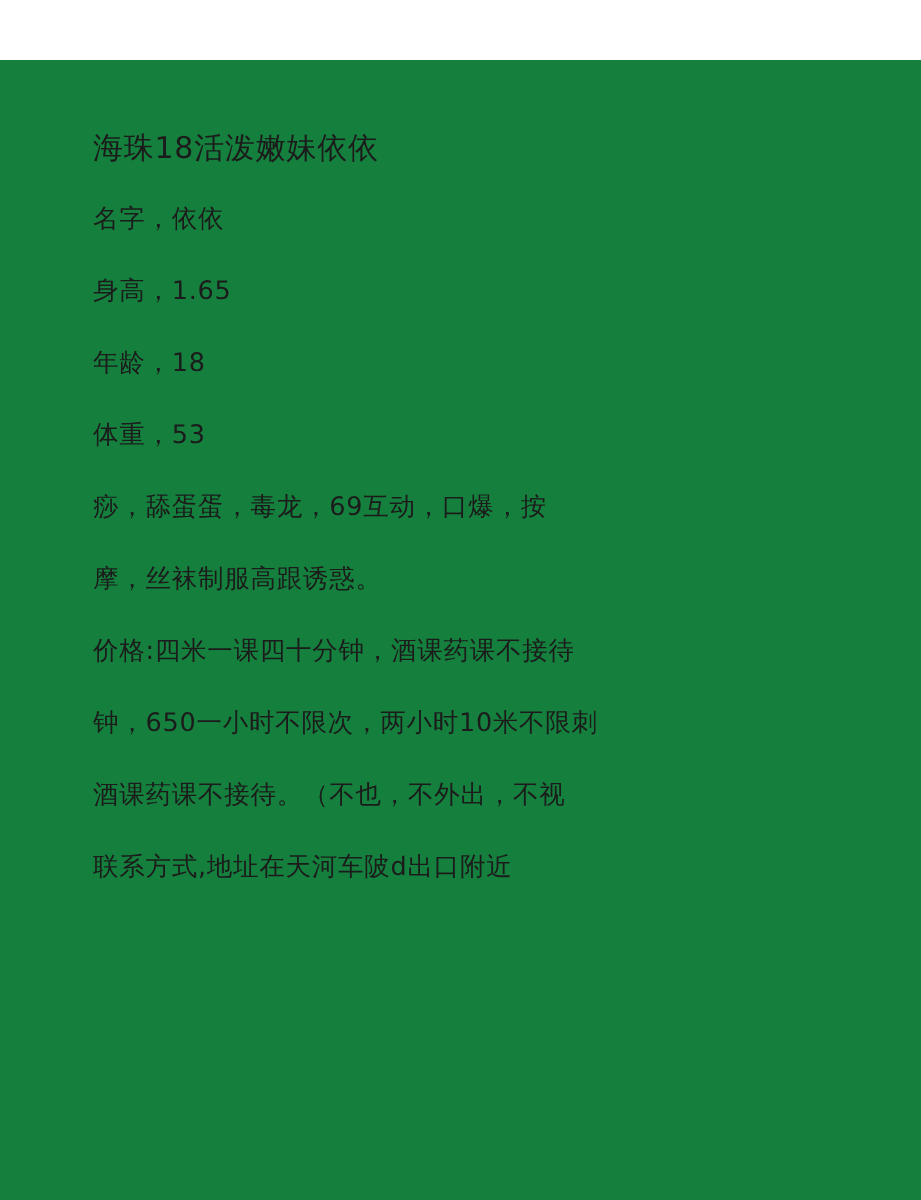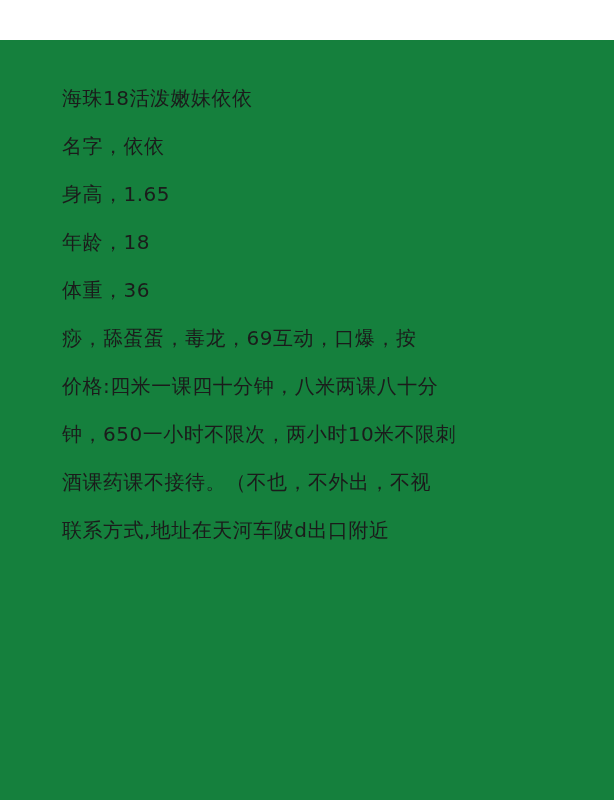--- a/index.html
+++ b/index.html
@@ -17,21 +17,21 @@
     position: relative;
     width: 614px;
     height: 800px;
     background: #15803d;
     box-sizing: border-box;
     padding: 34px 28px 0 62px;
     margin-top: 40px;
   }
   .doc-line {
     color: #1b1b1b;
-    font-size: 20px;
+    font-size: 17px;
     line-height: 48px;
     letter-spacing: 0.5px;
     white-space: pre-wrap;
     word-break: break-all;
   }
   .doc-line.title {
     font-size: 20px;
   }
   .doc-body {
     display: block;
@@ -39,20 +39,21 @@
 </style>
 </head>
 <body>
 
 <div class="page">
   <div class="doc-line title">海珠18活泼嫩妹依依</div>
   <div class="doc-body">
     <div class="doc-line">名字，依依</div>
     <div class="doc-line">身高，1.65</div>
     <div class="doc-line">年龄，18</div>
-    <div class="doc-line">体重，36</div>
+    <div class="doc-line">体重，53</div>
     <div class="doc-line">痧，舔蛋蛋，毒龙，69互动，口爆，按</div>
-    <div class="doc-line">价格:四米一课四十分钟，八米两课八十分</div>
+    <div class="doc-line">摩，丝袜制服高跟诱惑。</div>
+    <div class="doc-line">价格:四米一课四十分钟，酒课药课不接待</div>
     <div class="doc-line">钟，650一小时不限次，两小时10米不限刺</div>
     <div class="doc-line">酒课药课不接待。（不也，不外出，不视</div>
     <div class="doc-line">联系方式,地址在天河车陂d出口附近</div>
   </div>
 </div>
 
 </body></html>

